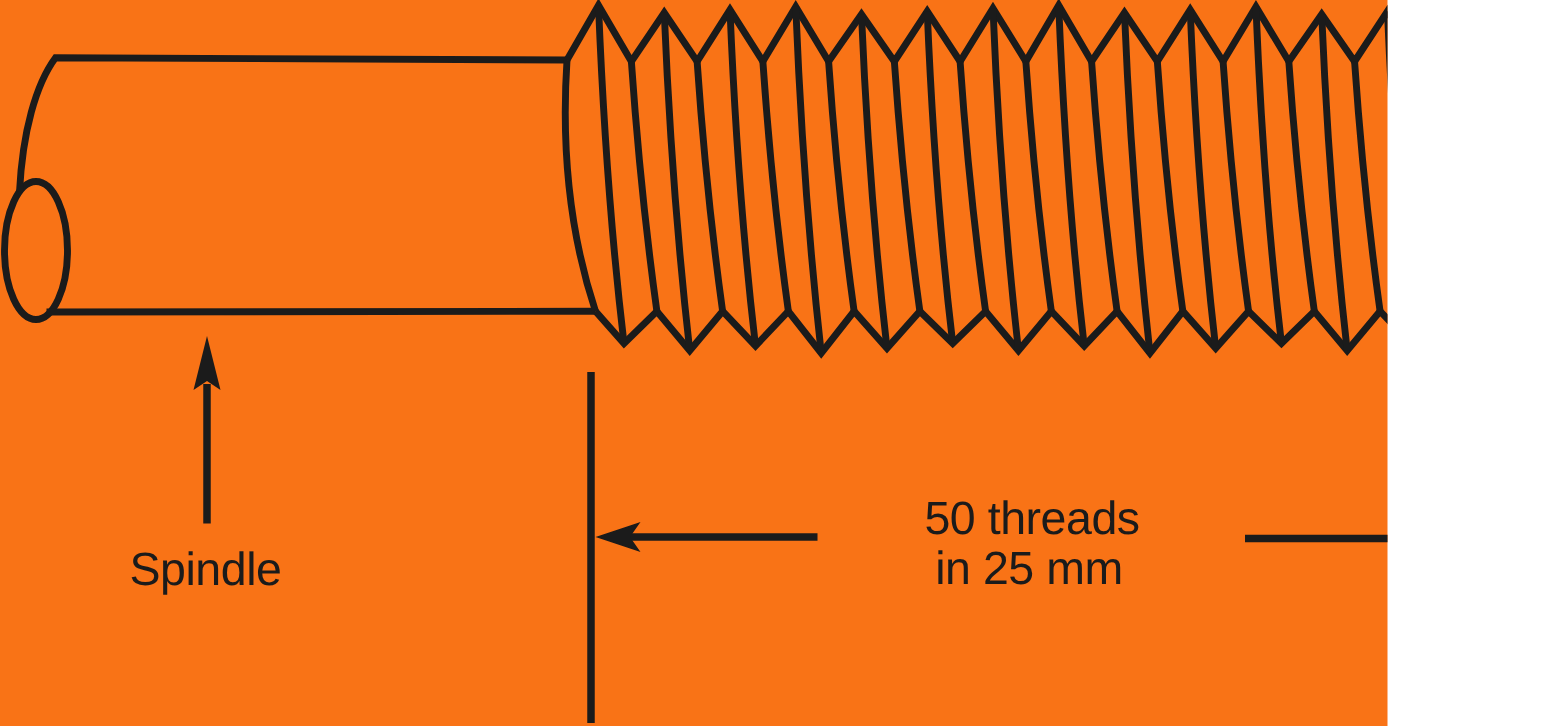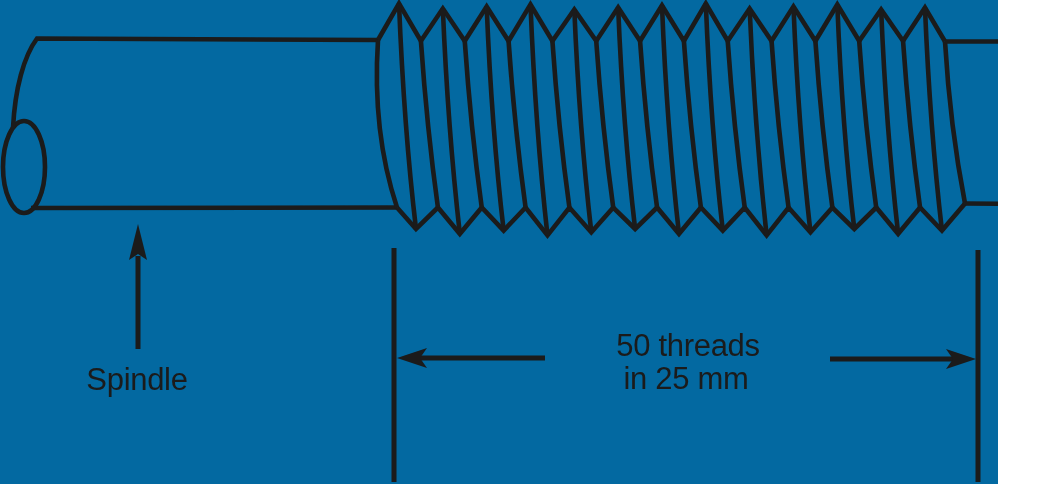--- a/index.html
+++ b/index.html
@@ -2,23 +2,23 @@
 <html style="--ink: #1b1b1b;"><head>
 <meta charset="utf-8">
 <style>
   html, body {
     margin: 0;
     padding: 0;
     background: #ffffff;
   }
   .stage {
     position: relative;
-    width: 998px;
+    width: 925px;
     height: 484px;
-    background: #0369a1;
+    background: #f97316;
     overflow: hidden;
     font-family: "Liberation Sans", sans-serif;
   }
   svg { display: block; }
   .ln {
     fill: none;
     stroke: var(--ink, #1b1b1b);
     stroke-width: 4.6;
     stroke-linejoin: miter;
     stroke-miterlimit: 6;

